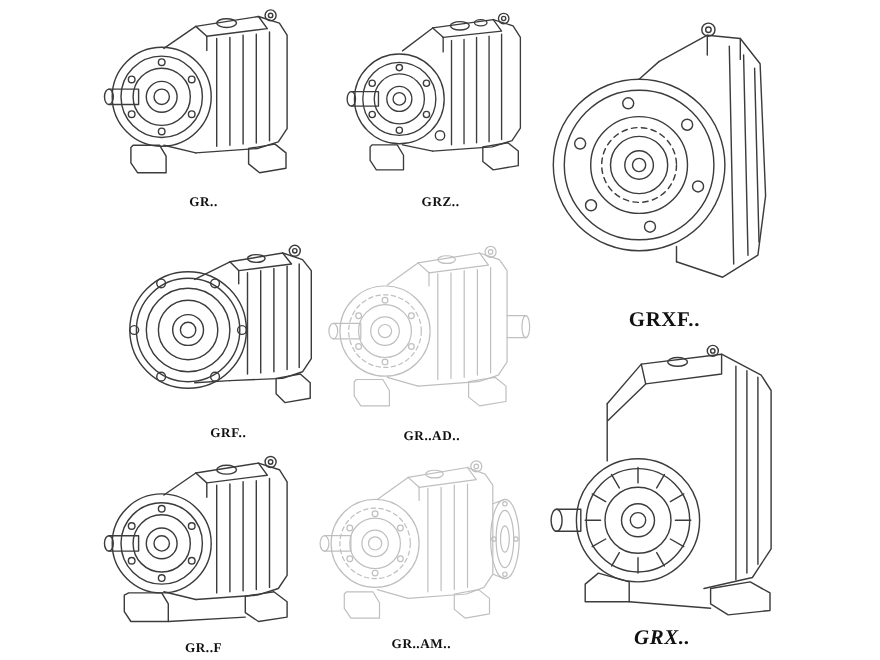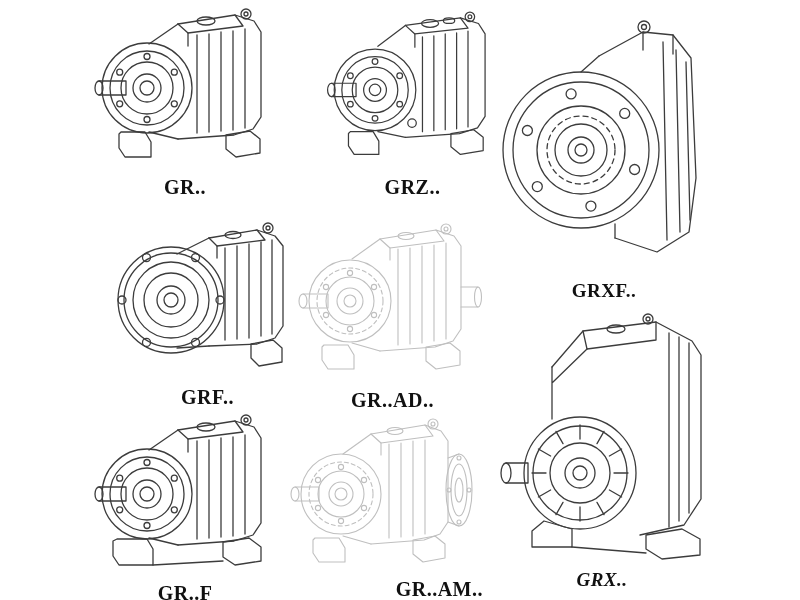--- a/index.html
+++ b/index.html
@@ -5,21 +5,21 @@
   html,body{margin:0;padding:0;background:#ffffff;}
   .page{
     position:relative;width:800px;height:600px;background:#ffffff;
     font-family:"Liberation Serif", serif;overflow:hidden;
   }
   .fig{position:absolute;display:flex;flex-direction:column;align-items:center;margin:0;}
   .fig svg{display:block;}
   .fig svg g{fill:none;stroke:#3c3c3c;stroke-width:1.3;stroke-linejoin:round;stroke-linecap:round;}
   .fig.faded svg g{stroke:#bfbfbf;stroke-width:1.1;}
   .caption{
-    font-weight:bold;color:#111111;font-size:20px;letter-spacing:.5px;
+    font-weight:bold;color:#111111;font-size:12px;letter-spacing:.5px;
     margin-top:2px;white-space:nowrap;
   }
   .caption.lg{font-size:19px;}
 </style>
 </head>
 <body>
 
 <div class="page">
 
   <figure class="fig" style="left:80px;top:2px;width:210px;">
@@ -46,21 +46,21 @@
         <path d="M36 130 L60 130 L66 140 L66 155 L40 155 L34 146 L34 132 Z"></path>
         <path d="M141 133 L165 129 L175 137 L175 151 L151 155 L141 147 Z"></path>
         <circle cx="161" cy="12" r="5"></circle>
           <circle cx="161" cy="12" r="2"></circle>
         <ellipse cx="121" cy="19" rx="9" ry="4"></ellipse>
       </g>
     </svg>
     <figcaption class="caption">GR..</figcaption>
   </figure>
 
-  <figure class="fig" style="left:320px;top:2px;width:185px;">
+  <figure class="fig" style="left:308px;top:2px;width:185px;">
     <svg viewBox="0 0 195 172" width="185" height="172">
       <g>
         <path d="M90 20 L148 12 L167 18 L174 29 L174 116 L166 128 L147 134 L90 138"></path>
         <path d="M90 20 L100 29 L156 23 L148 12"></path>
         <path d="M100 29 L100 43"></path>
         <path d="M61 42 L90 20 M61 132 L90 138"></path>
         <circle cx="58" cy="88" r="43"></circle>
         <circle cx="58" cy="88" r="35"></circle>
         <circle cx="58" cy="88" r="24"></circle>
         <circle cx="58" cy="88" r="12"></circle>
@@ -226,21 +226,21 @@
         <path d="M138 134 L164 130 L176 139 L176 153 L150 157 L138 149 Z"></path>
         <path d="M68 157 L138 153"></path>
         <circle cx="161" cy="12" r="5"></circle>
           <circle cx="161" cy="12" r="2"></circle>
         <ellipse cx="121" cy="19" rx="9" ry="4"></ellipse>
       </g>
     </svg>
     <figcaption class="caption">GR..F</figcaption>
   </figure>
 
-  <figure class="fig faded" style="left:283px;top:410px;width:200px;align-items:flex-end;">
+  <figure class="fig faded" style="left:283px;top:410px;width:200px;">
     <svg viewBox="0 0 200 166" width="200" height="166">
       <g>
         <path d="M88 24 L142 15 L158 21 L165 31 L165 112 L157 124 L141 130 L88 134"></path>
         <path d="M88 24 L98 33 L150 26 L142 15"></path>
         <path d="M98 33 L98 45"></path>
         <path d="M60 44 L88 24 M60 126 L88 134"></path>
         <circle cx="58" cy="84" r="40"></circle>
         <circle cx="58" cy="84" r="32" stroke-dasharray="4 3"></circle>
         <circle cx="58" cy="84" r="23"></circle>
         <circle cx="58" cy="84" r="12"></circle>

